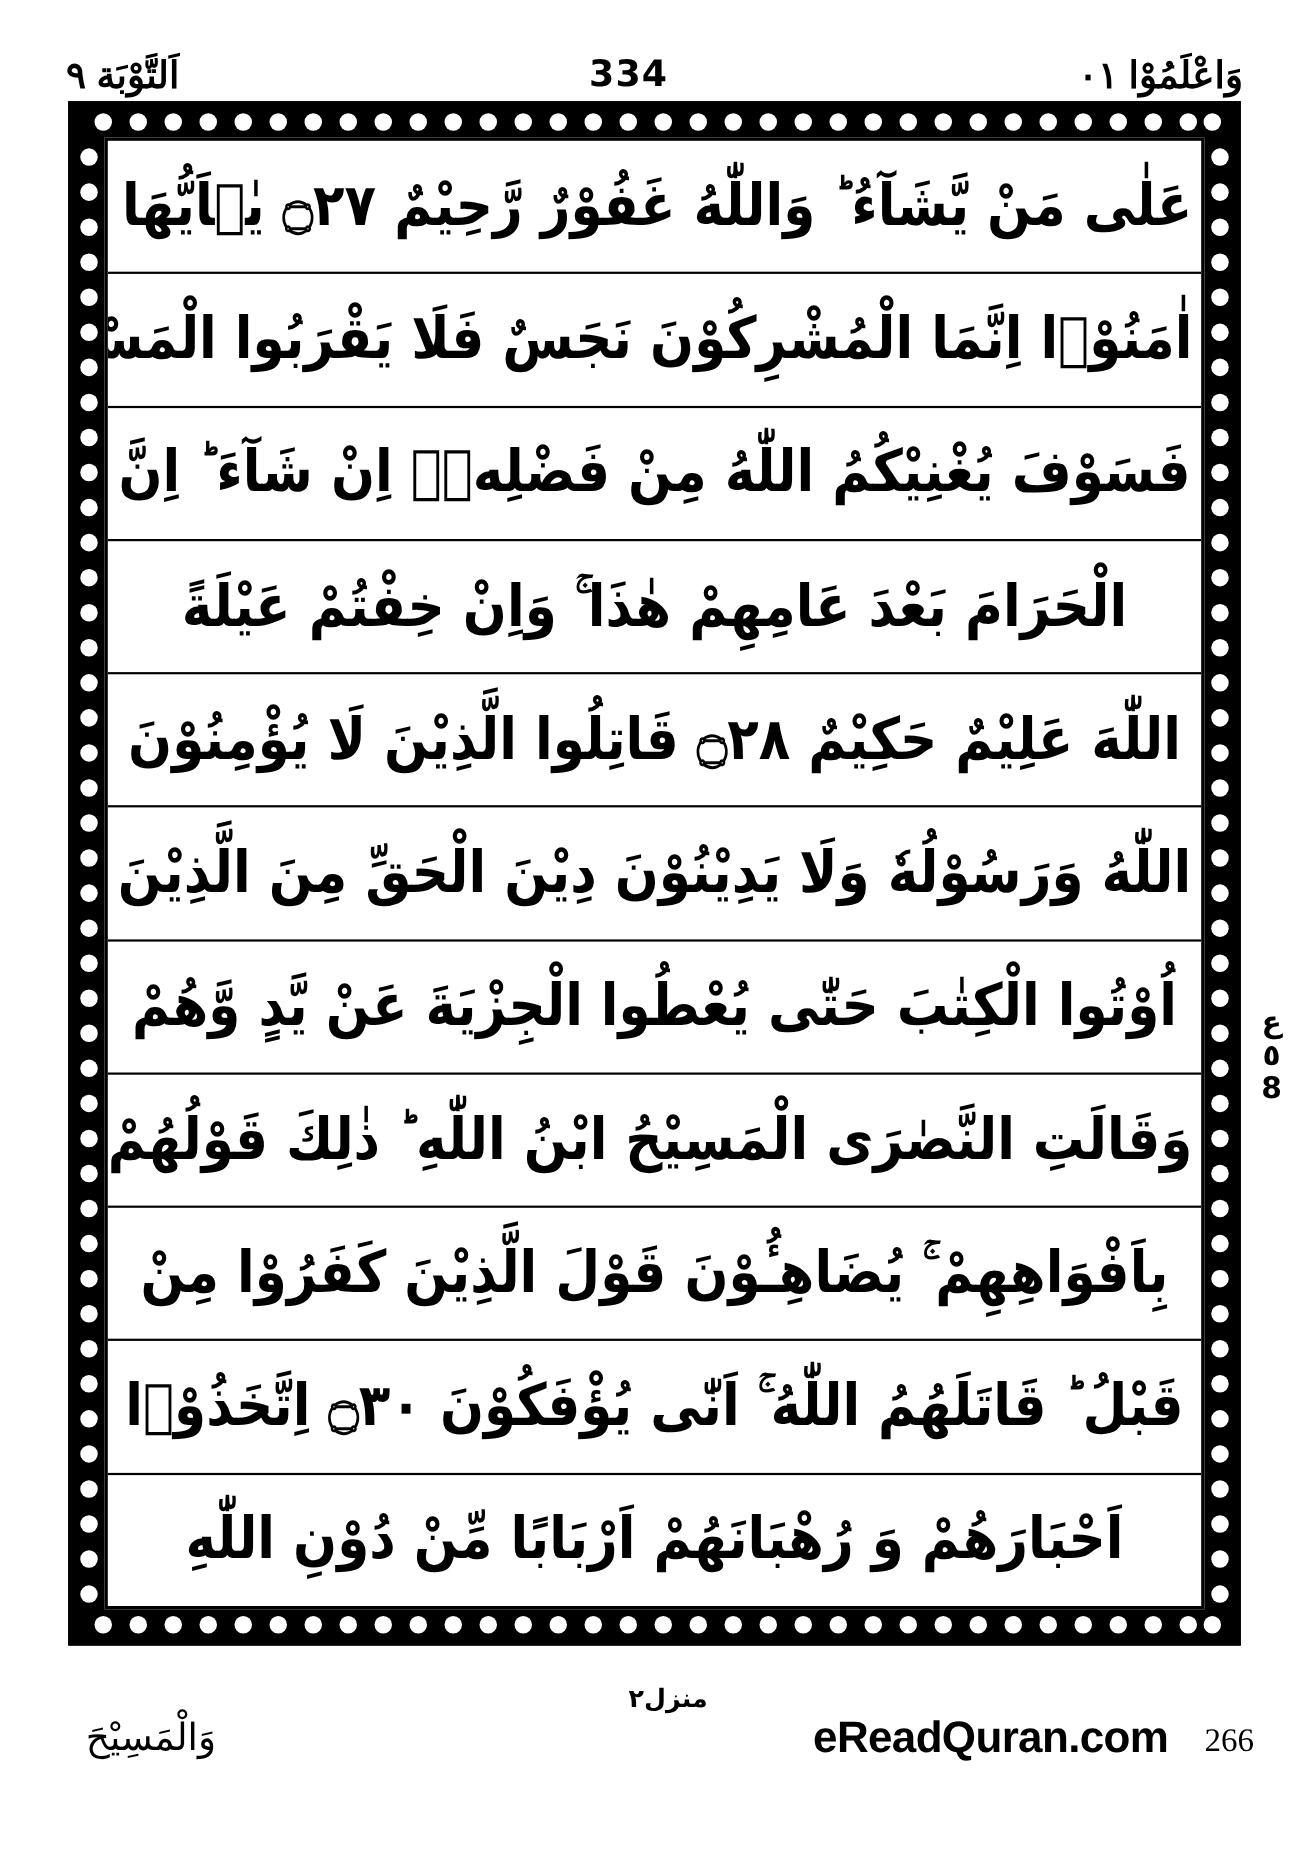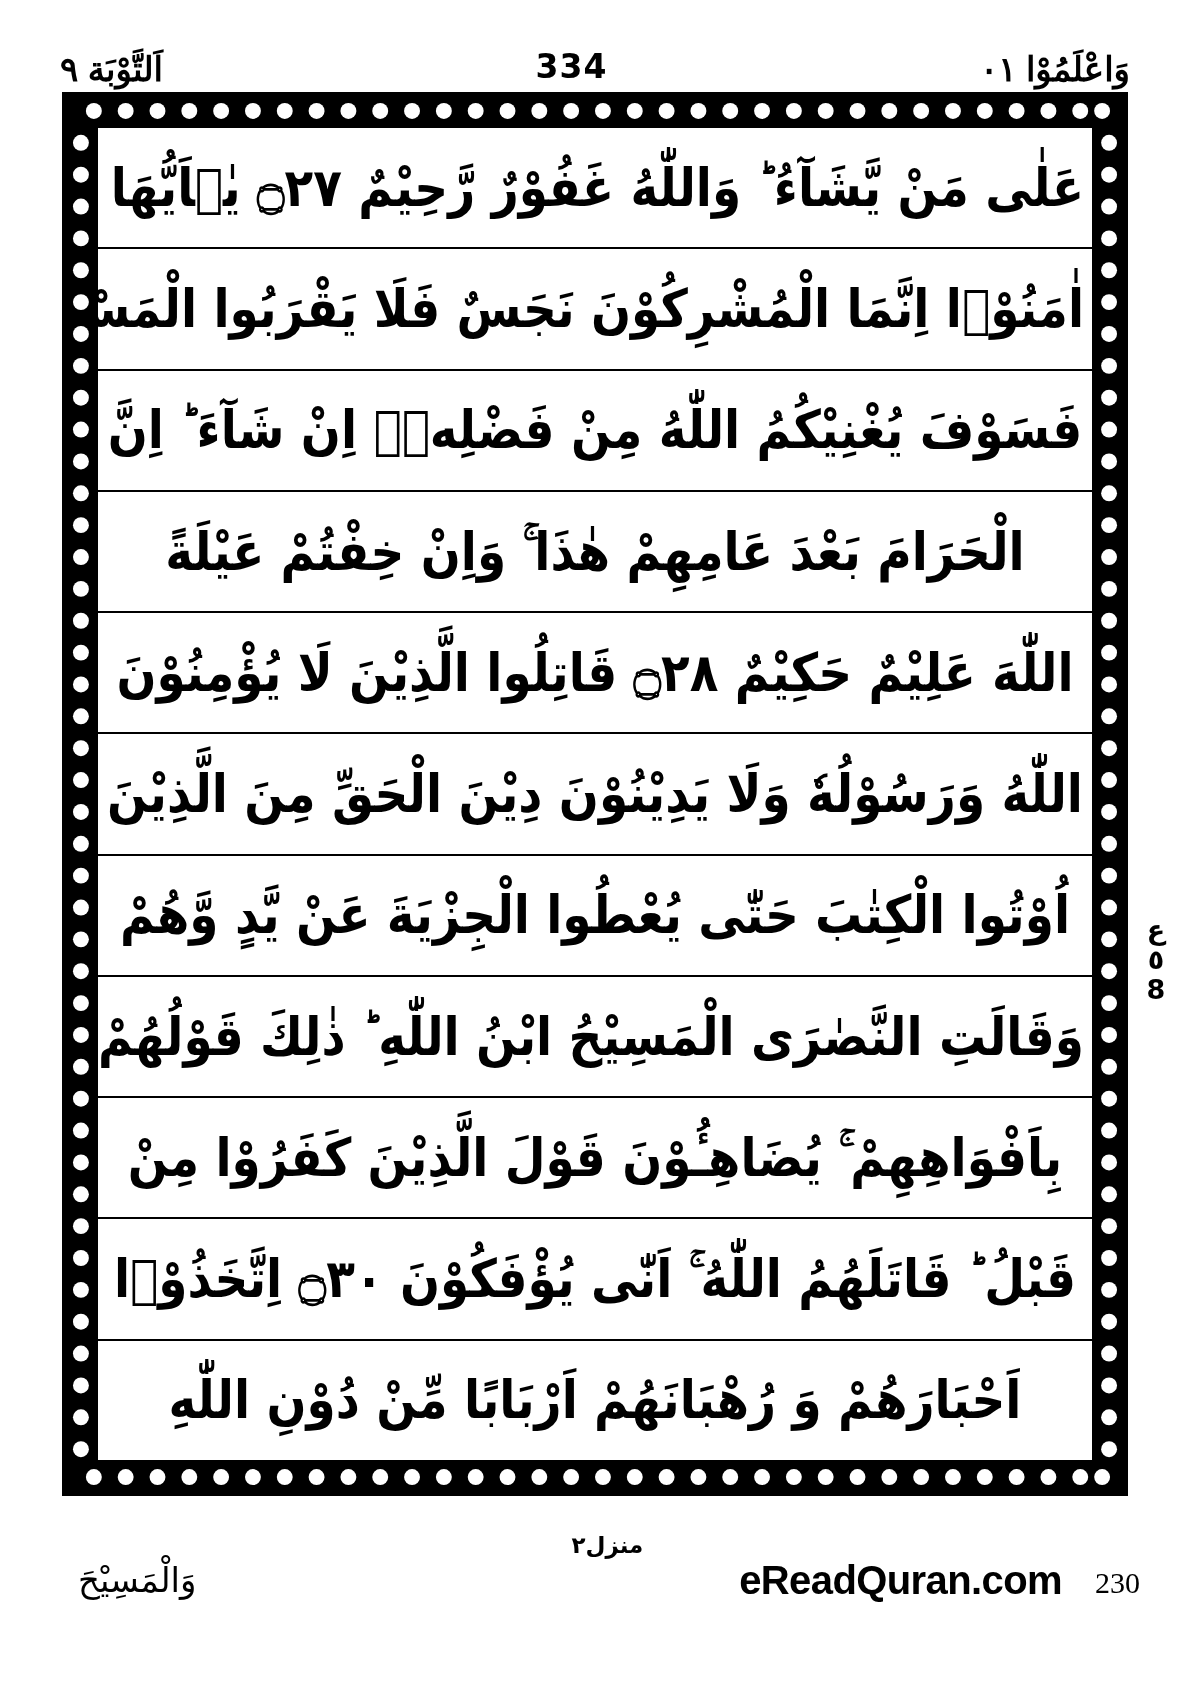--- a/index.html
+++ b/index.html
@@ -406,16 +406,16 @@
   <div class="ruku-marker">
     <span>ع</span>
     <span>٥</span>
     <span>8</span>
   </div>
 
   <div class="page-footer">
     <div class="footer-catchword">وَالْمَسِيْحَ</div>
     <div class="footer-manzil">منزل۲</div>
     <div class="footer-brand">eReadQuran.com</div>
-    <div class="footer-pageno">230</div>
+    <div class="footer-pageno">266</div>
   </div>
 
 </div>
 
 </body></html>

